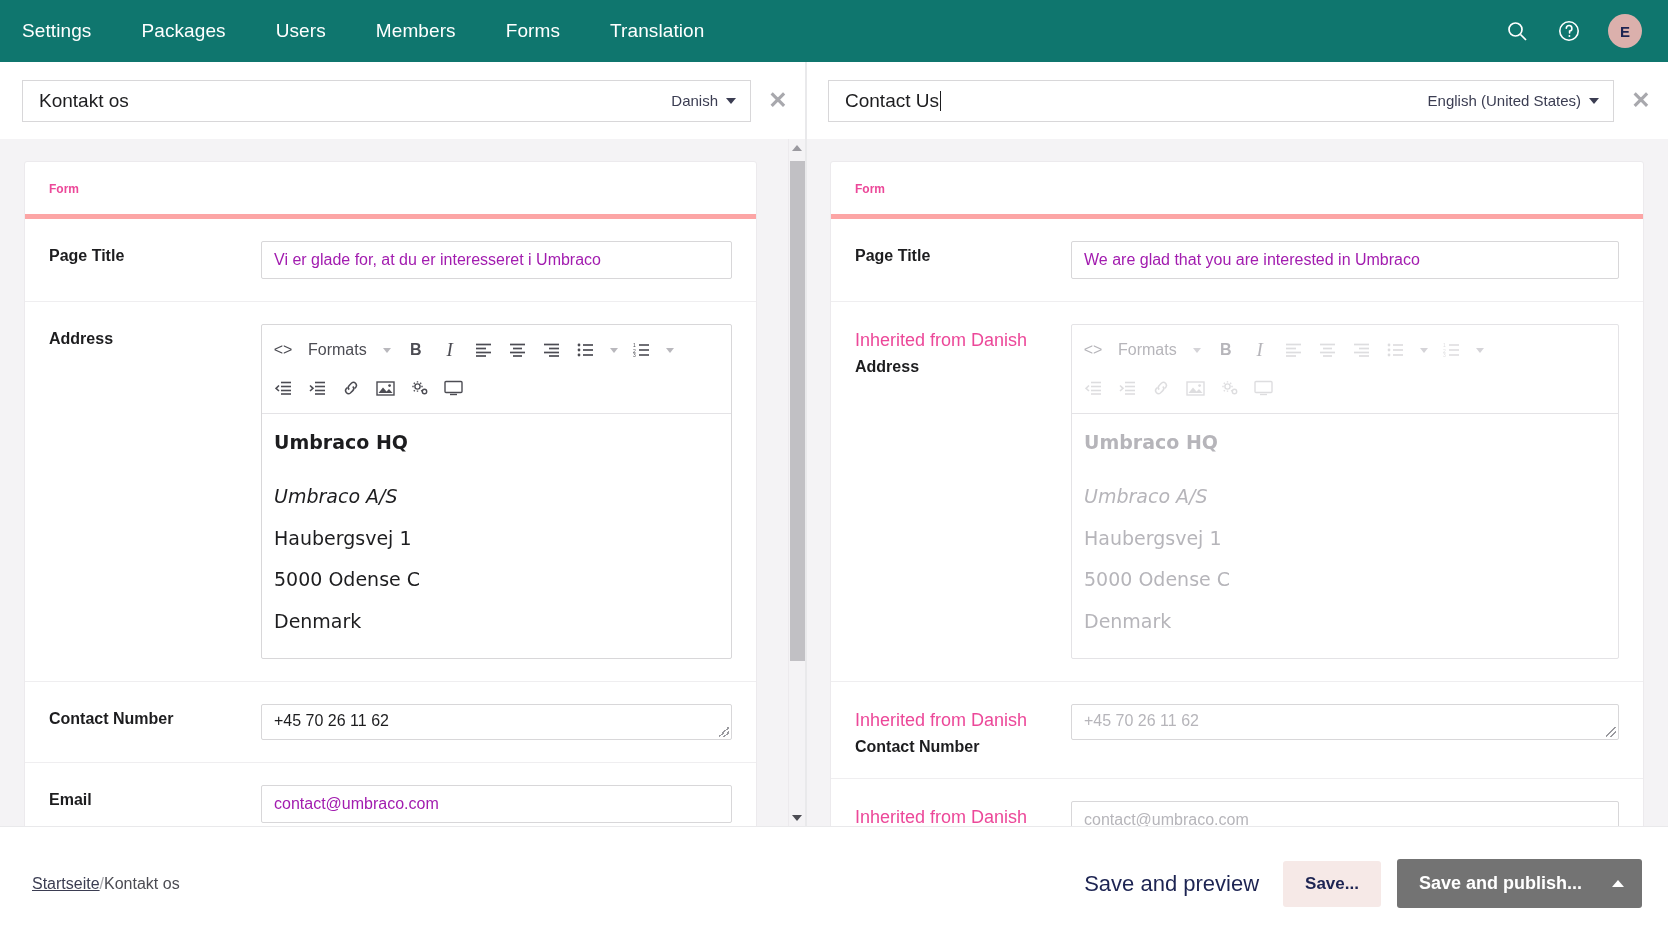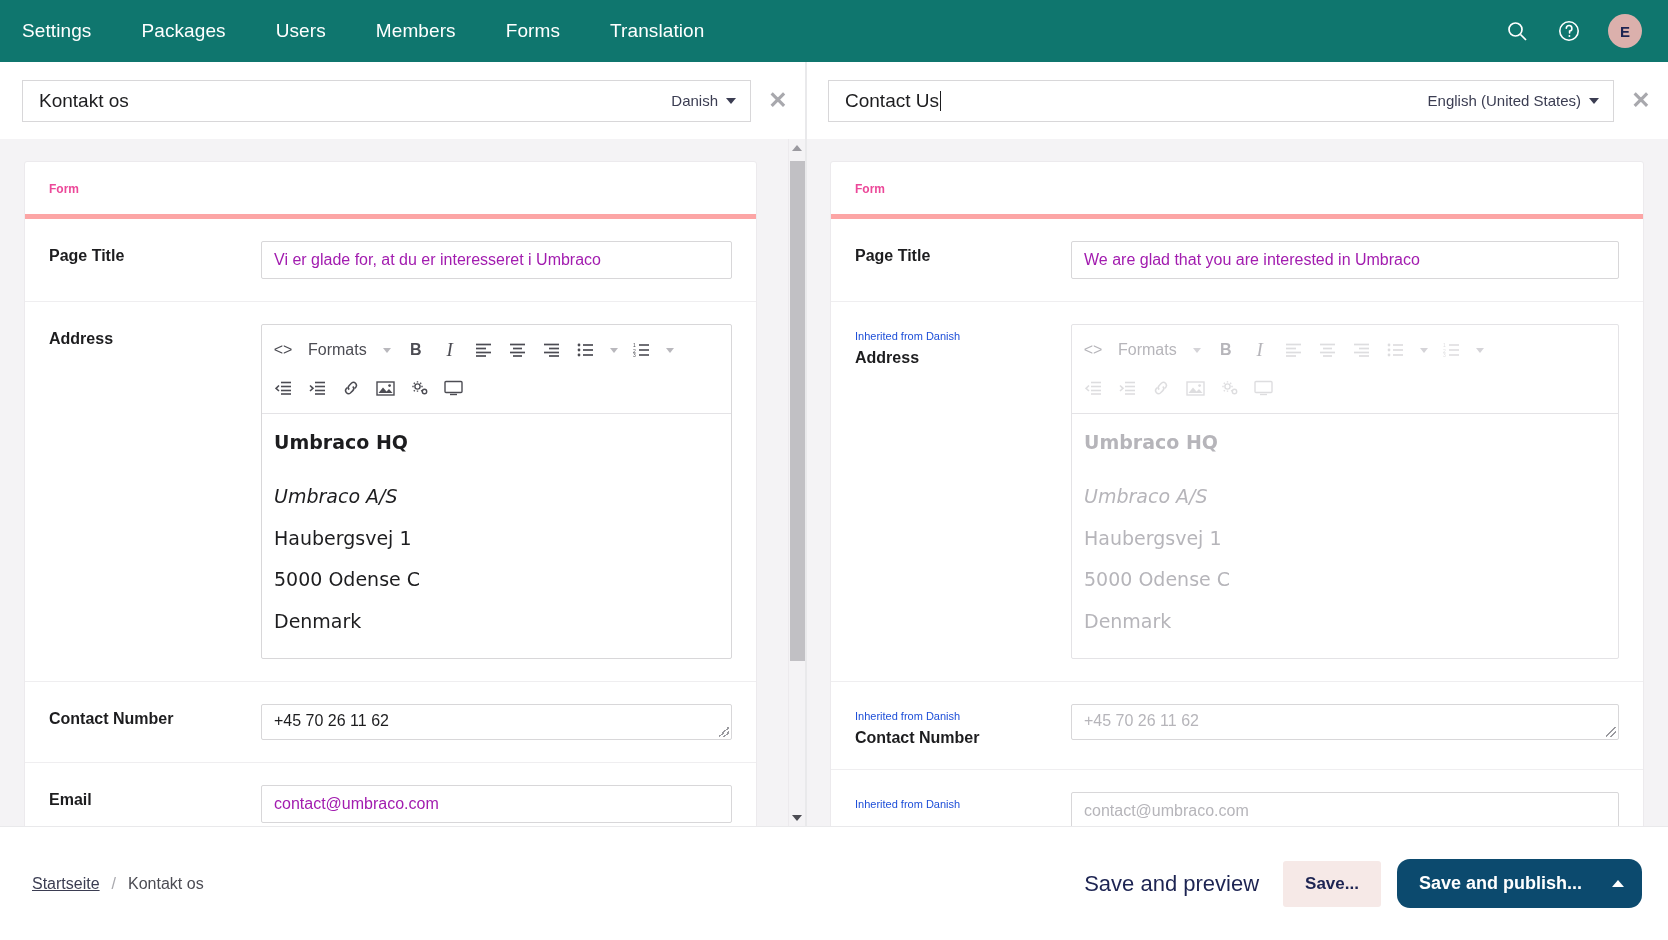--- a/index.html
+++ b/index.html
@@ -162,23 +162,23 @@
   .field-label {
     width: 212px;
     flex: 0 0 212px;
     padding-top: 6px;
     font-size: 16px;
     font-weight: bold;
     color: #1d1d1f;
   }
   .pane-right .field-label { width: 216px; flex: 0 0 216px; }
   .inherit-note {
-    font-size: 11px;
+    font-size: 18px;
     font-weight: normal;
-    color: #1d4ed8;
+    color: #ec4899;
     margin-bottom: 7px;
     display: block;
   }
   .field-control { flex: 1 1 auto; min-width: 0; }
 
   .text-input {
     width: 100%;
     height: 38px;
     border: 1px solid #d8d7d9;
     background: #fff;
@@ -307,21 +307,21 @@
   
   .footer {
     height: 114px;
     background: #fff;
     border-top: 1px solid #e9e9eb;
     display: flex;
     align-items: center;
     padding: 0 26px 0 32px;
   }
   .breadcrumb {
-    display: flex; align-items: flex-end; gap: 12px;
+    display: flex; align-items: flex-end; gap: 0;
     font-size: 16px;
     color: #4c4c53;
   }
   .breadcrumb .link {
     color: #3b3d52;
     text-decoration: underline;
     cursor: pointer;
   }
   .breadcrumb .sep { color: #a8a8ad; }
   .footer-actions {
@@ -343,22 +343,22 @@
     border: none;
     border-radius: 3px;
     padding: 13px 22px;
     cursor: pointer;
     font-family: "Liberation Sans", sans-serif;
     font-weight: bold;
   }
   .btn-primary {
     display: flex;
     align-items: center;
-    background: #0c4a6e;
-    border-radius: 13px;
+    background: #737373;
+    border-radius: 3px;
     cursor: pointer;
     overflow: hidden;
   }
   .btn-primary .main {
     color: #fff;
     font-size: 18px;
     font-weight: bold;
     padding: 14px 20px 14px 22px;
   }
   .btn-primary .split {

